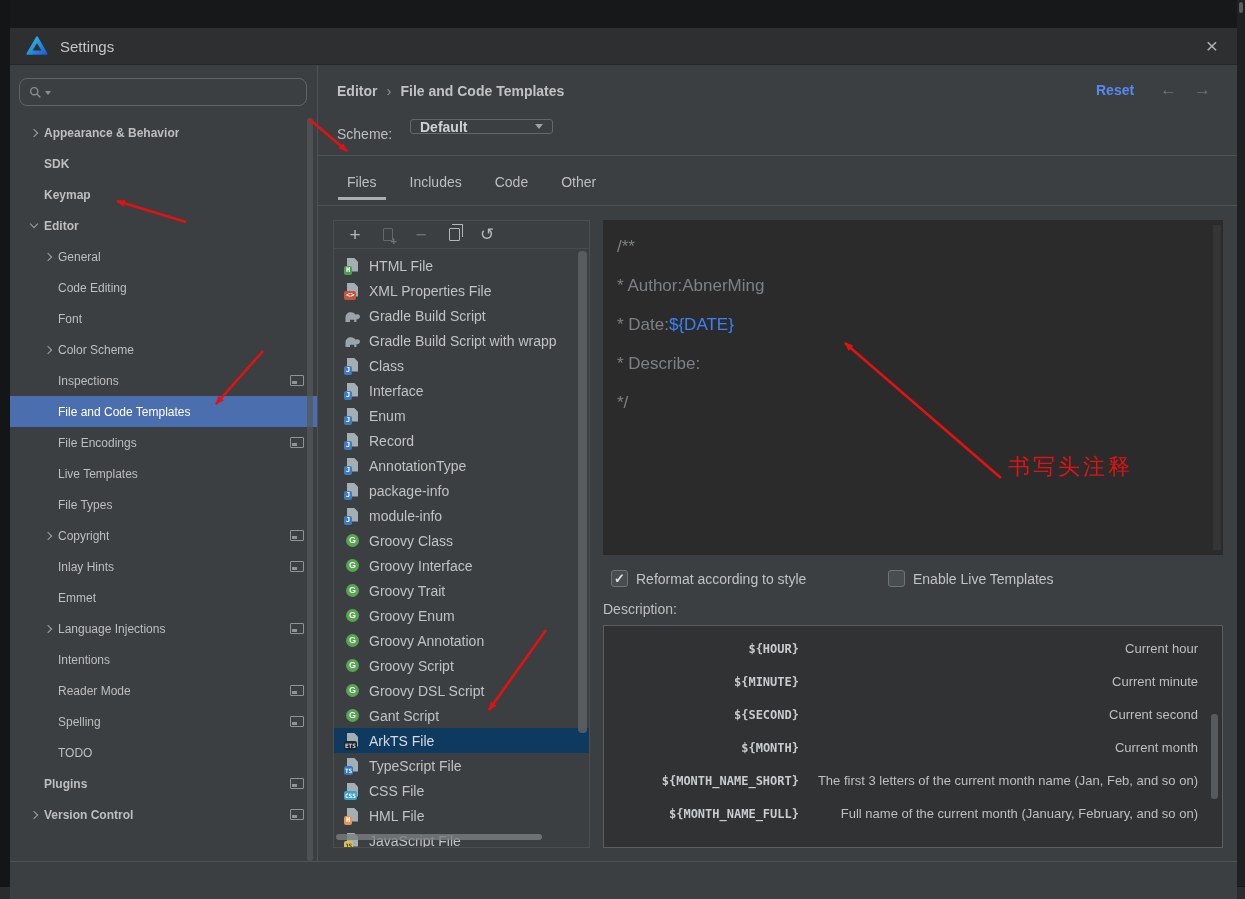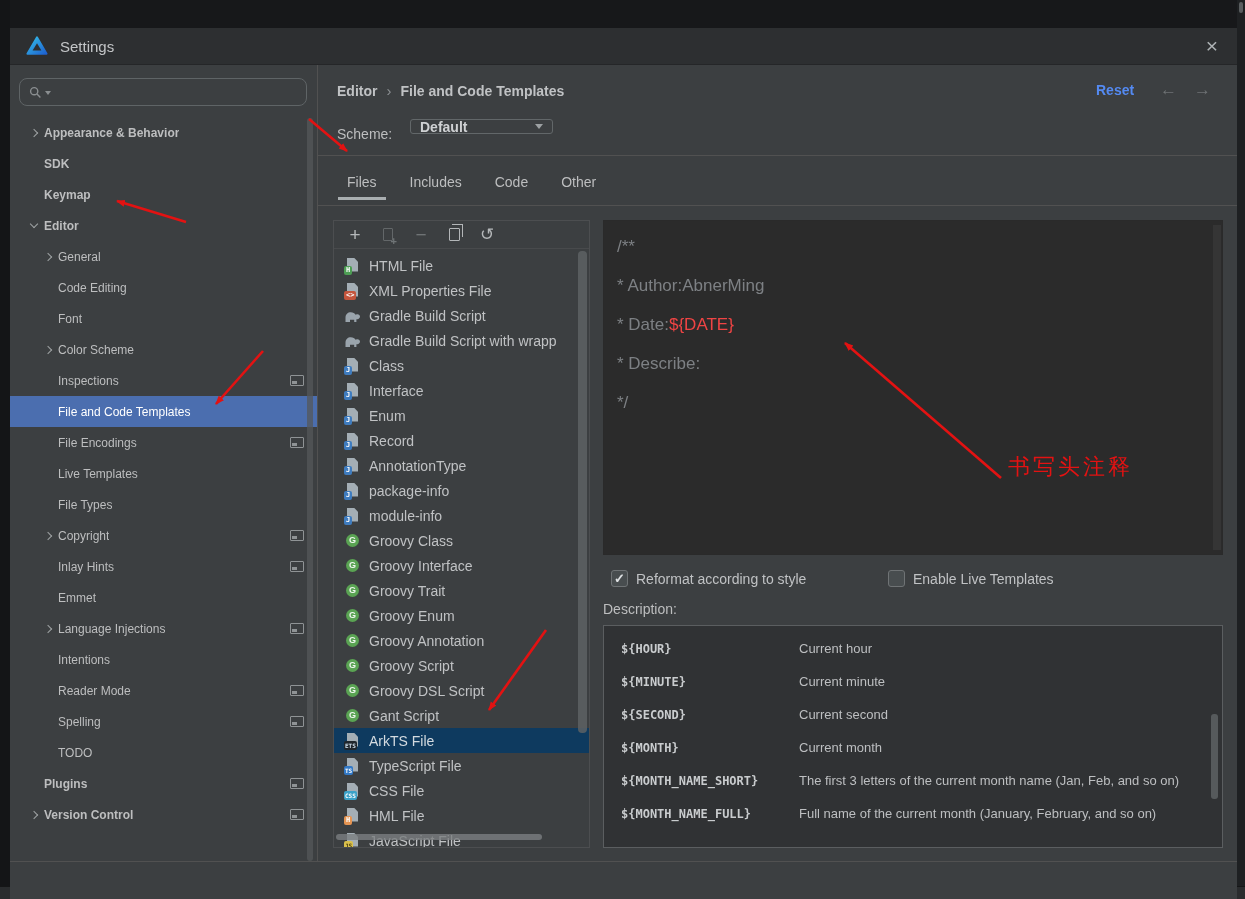--- a/index.html
+++ b/index.html
@@ -76,32 +76,32 @@
   .page{position:absolute;left:3px;top:0;width:11px;height:14px;background:#a4aeb5;clip-path:polygon(0 0,62% 0,100% 30%,100% 100%,0 100%);}
   .fbadge{position:absolute;left:0;bottom:-1px;font-family:"DejaVu Sans Mono",monospace;font-weight:700;font-size:7px;line-height:9px;color:#fff;padding:0 2px;border-radius:2px;letter-spacing:0;}
   .fbadge.small{font-size:6px;padding:0 1px;}
   .gbadge{width:13px;height:13px;border-radius:50%;background:#5aa353;color:#eef5ee;font-size:9px;font-weight:700;line-height:13px;text-align:center;}
   .fl-vscroll{position:absolute;right:2px;top:30px;width:9px;height:482px;background:#5d6164;border-radius:4px;opacity:.85;}
   .fl-hscroll{position:absolute;left:2px;top:613px;width:206px;height:6px;background:#7a7e81;border-radius:3px;opacity:.8;}
 
   
   .editor{position:absolute;left:593px;top:192px;width:620px;height:335px;background:#2b2b2b;border:1px solid #2a2a2a;padding:6px 0 0 13px;cursor:text;}
   .eline{font-family:"DejaVu Sans Mono",monospace;font-size:17px;line-height:39px;color:#7d8084;white-space:pre;}
-  .evar{color:#ef4444;}
+  .evar{color:#3b82f6;}
   .editor::after{content:'';position:absolute;right:1px;top:4px;bottom:4px;width:8px;background:rgba(255,255,255,0.05);}
 
   
   .cbgroup{position:absolute;top:542px;display:flex;align-items:center;gap:8px;cursor:pointer;}
   .cbbox{width:17px;height:17px;background:#484d4f;border:1px solid #6f7375;border-radius:3px;text-align:center;line-height:15px;font-size:13px;font-weight:700;color:#dfe2e4;flex:none;}
   .cblabel{font-size:14px;color:#c0c2c4;}
 
   
   .desc-label{position:absolute;left:593px;top:573px;font-size:14px;color:#bdbebf;}
   .desc-table{position:absolute;left:593px;top:597px;width:620px;height:223px;background:#303234;border:1px solid #5b5e60;overflow:hidden;padding-top:6px;}
-  .drow{display:flex;padding:8px 24px 8px 17px;}
+  .drow{display:flex;padding:8px 24px 8px 17px;text-align:right;}
   .dvar{width:178px;flex:none;font-family:"DejaVu Sans Mono",monospace;font-size:12px;font-weight:700;color:#c9ccce;padding-top:2px;}
   .dtext{flex:1;font-size:13px;color:#bdbfc1;line-height:17px;}
   .desc-scroll{position:absolute;right:4px;top:88px;width:7px;height:85px;background:#5d6164;border-radius:3px;opacity:.85;}
 
   
   .footer{position:absolute;left:0;top:833px;width:1227px;height:53px;background:#3c3f41;border-top:1px solid #515151;}
 
   
   .annot{position:absolute;left:0;top:0;z-index:50;pointer-events:none;}
   .annot-text{position:absolute;left:1008px;top:452px;z-index:51;pointer-events:none;font-family:"DejaVu Serif",serif;font-size:22px;color:#e31212;letter-spacing:3px;}

